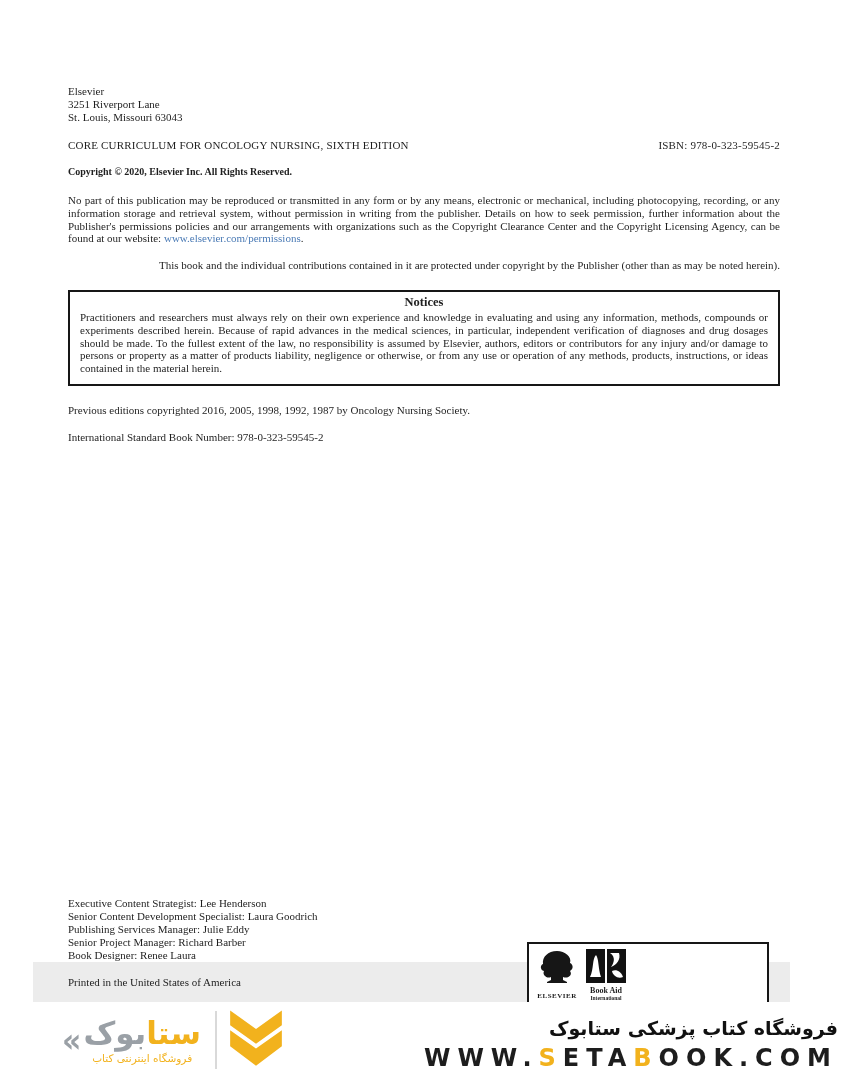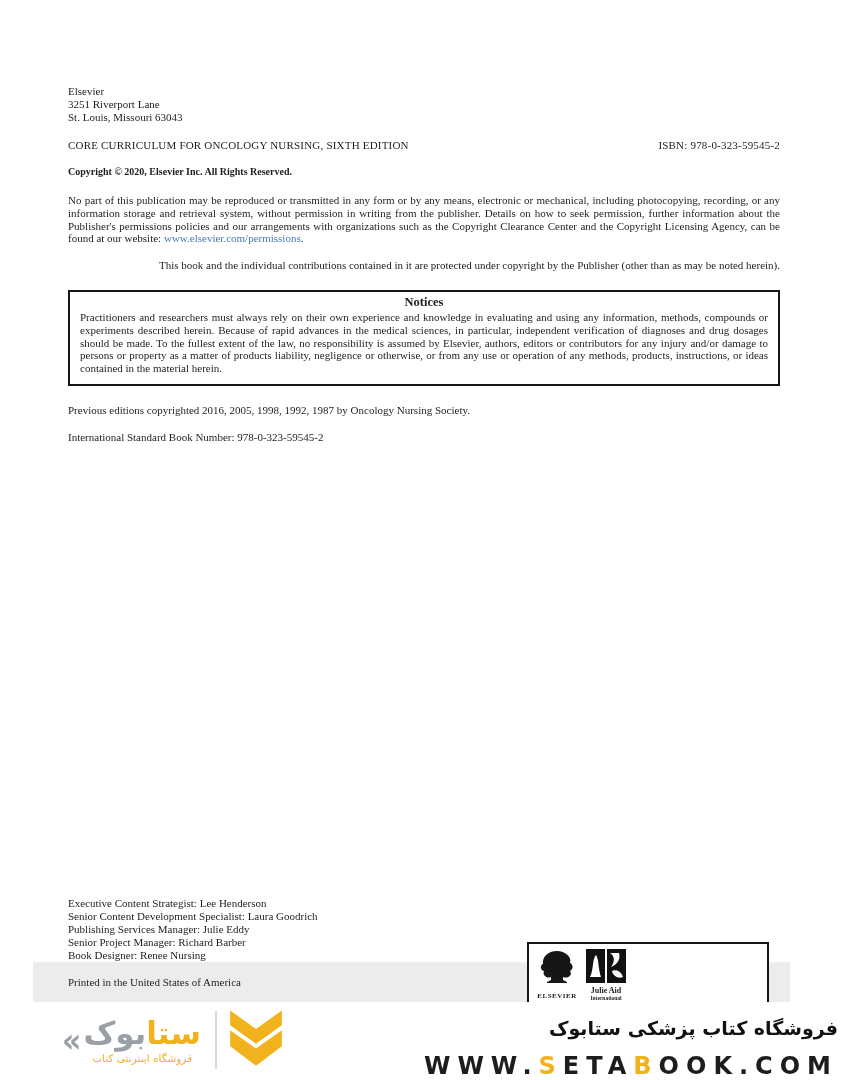--- a/index.html
+++ b/index.html
@@ -47,21 +47,21 @@
   .f-left{position:absolute;left:62px;top:6px;display:flex;align-items:center;}
   .guillemet{color:#9aa0a6;font-size:30px;font-weight:bold;line-height:30px;margin-right:2px;transform:scaleY(1.15);}
   .wordmark{font-size:31px;font-weight:bold;line-height:34px;direction:rtl;}
   .wm-yellow{color:#f2b21d;}
   .wm-gray{color:#9aa0a6;}
   .logo-stack{display:flex;flex-direction:column;align-items:center;}
   .tagline{color:#f2b21d;font-size:10.5px;margin-top:2px;direction:rtl;}
   .v-divider{width:2px;height:58px;background:#d9d9d9;margin:0 8px 0 14px;}
   .f-right{position:absolute;right:6px;top:14px;text-align:right;}
   .store-fa{font-size:19px;font-weight:bold;color:#111;direction:rtl;line-height:24px;}
-  .website{font-size:24px;font-weight:bold;letter-spacing:7px;color:#1d1d1d;margin-top:12px;font-family:"DejaVu Sans",sans-serif;}
+  .website{font-size:24px;font-weight:bold;letter-spacing:7px;color:#1d1d1d;margin-top:4px;font-family:"DejaVu Sans",sans-serif;}
   .website .accent{color:#f2b21d;}
 </style>
 </head>
 <body>
 
 <div class="page">
 
   <div class="abs address">
     <div>Elsevier</div>
     <div>3251 Riverport Lane</div>
@@ -86,21 +86,21 @@
 
   <div class="abs prev-ed body-txt">Previous editions copyrighted 2016, 2005, 1998, 1992, 1987 by Oncology Nursing Society.</div>
 
   <div class="abs isbn-line body-txt">International Standard Book Number: 978-0-323-59545-2</div>
 
   <div class="abs credits">
     <div><span class="role">Executive Content Strategist:</span><span> Lee Henderson</span></div>
     <div><span class="role">Senior Content Development Specialist:</span><span> Laura Goodrich</span></div>
     <div><span class="role">Publishing Services Manager:</span><span> Julie Eddy</span></div>
     <div><span class="role">Senior Project Manager:</span><span> Richard Barber</span></div>
-    <div><span class="role">Book Designer:</span><span> Renee Nursing</span></div>
+    <div><span class="role">Book Designer:</span><span> Renee Laura</span></div>
   </div>
 
   <div class="abs gray-strip"></div>
 
   <div class="abs printed">Printed in the United States of America</div>
 
   <div class="abs libbox">
     <div class="els-logo">
       <svg width="40" height="40" viewBox="0 0 40 40">
         <path d="M20 2 C11 2 5 8 6 15 C3 16 3 21 7 22 C5 26 10 30 14 28 L14 31 L10 33 L10 34 L30 34 L30 33 L26 31 L26 28 C31 30 36 26 33 22 C37 20 36 15 33 14 C35 8 28 2 20 2 Z M17 22 L19 22 L19 31 L21 31 L21 22 L23 22 L20 17 Z" fill="#161616"></path>
@@ -108,21 +108,21 @@
       <div class="els-name">ELSEVIER</div>
     </div>
     <div class="ba-logo">
       <svg width="40" height="34" viewBox="0 0 40 34">
         <rect x="0" y="0" width="19" height="34" fill="#111"></rect>
         <rect x="21" y="0" width="19" height="34" fill="#111"></rect>
         <path d="M4 28 C8 20 6 10 10 6 C13 10 12 20 15 28 Z" fill="#fff"></path>
         <path d="M24 4 C30 8 28 14 25 18 C31 16 35 10 33 4 Z" fill="#fff"></path>
         <path d="M26 22 C30 20 35 22 37 28 C32 30 27 27 26 22 Z" fill="#fff"></path>
       </svg>
-      <div class="ba-name1">Julie Aid</div>
+      <div class="ba-name1">Book Aid</div>
       <div class="ba-name2">International</div>
     </div>
   </div>
 
   <div class="abs footer">
     <div class="f-left">
       <span class="guillemet">«</span>
       <span class="logo-stack">
         <span class="wordmark"><span class="wm-yellow">ستا</span><span class="wm-gray">بوک</span></span>
         <span class="tagline">فروشگاه اینترنتی کتاب</span>

